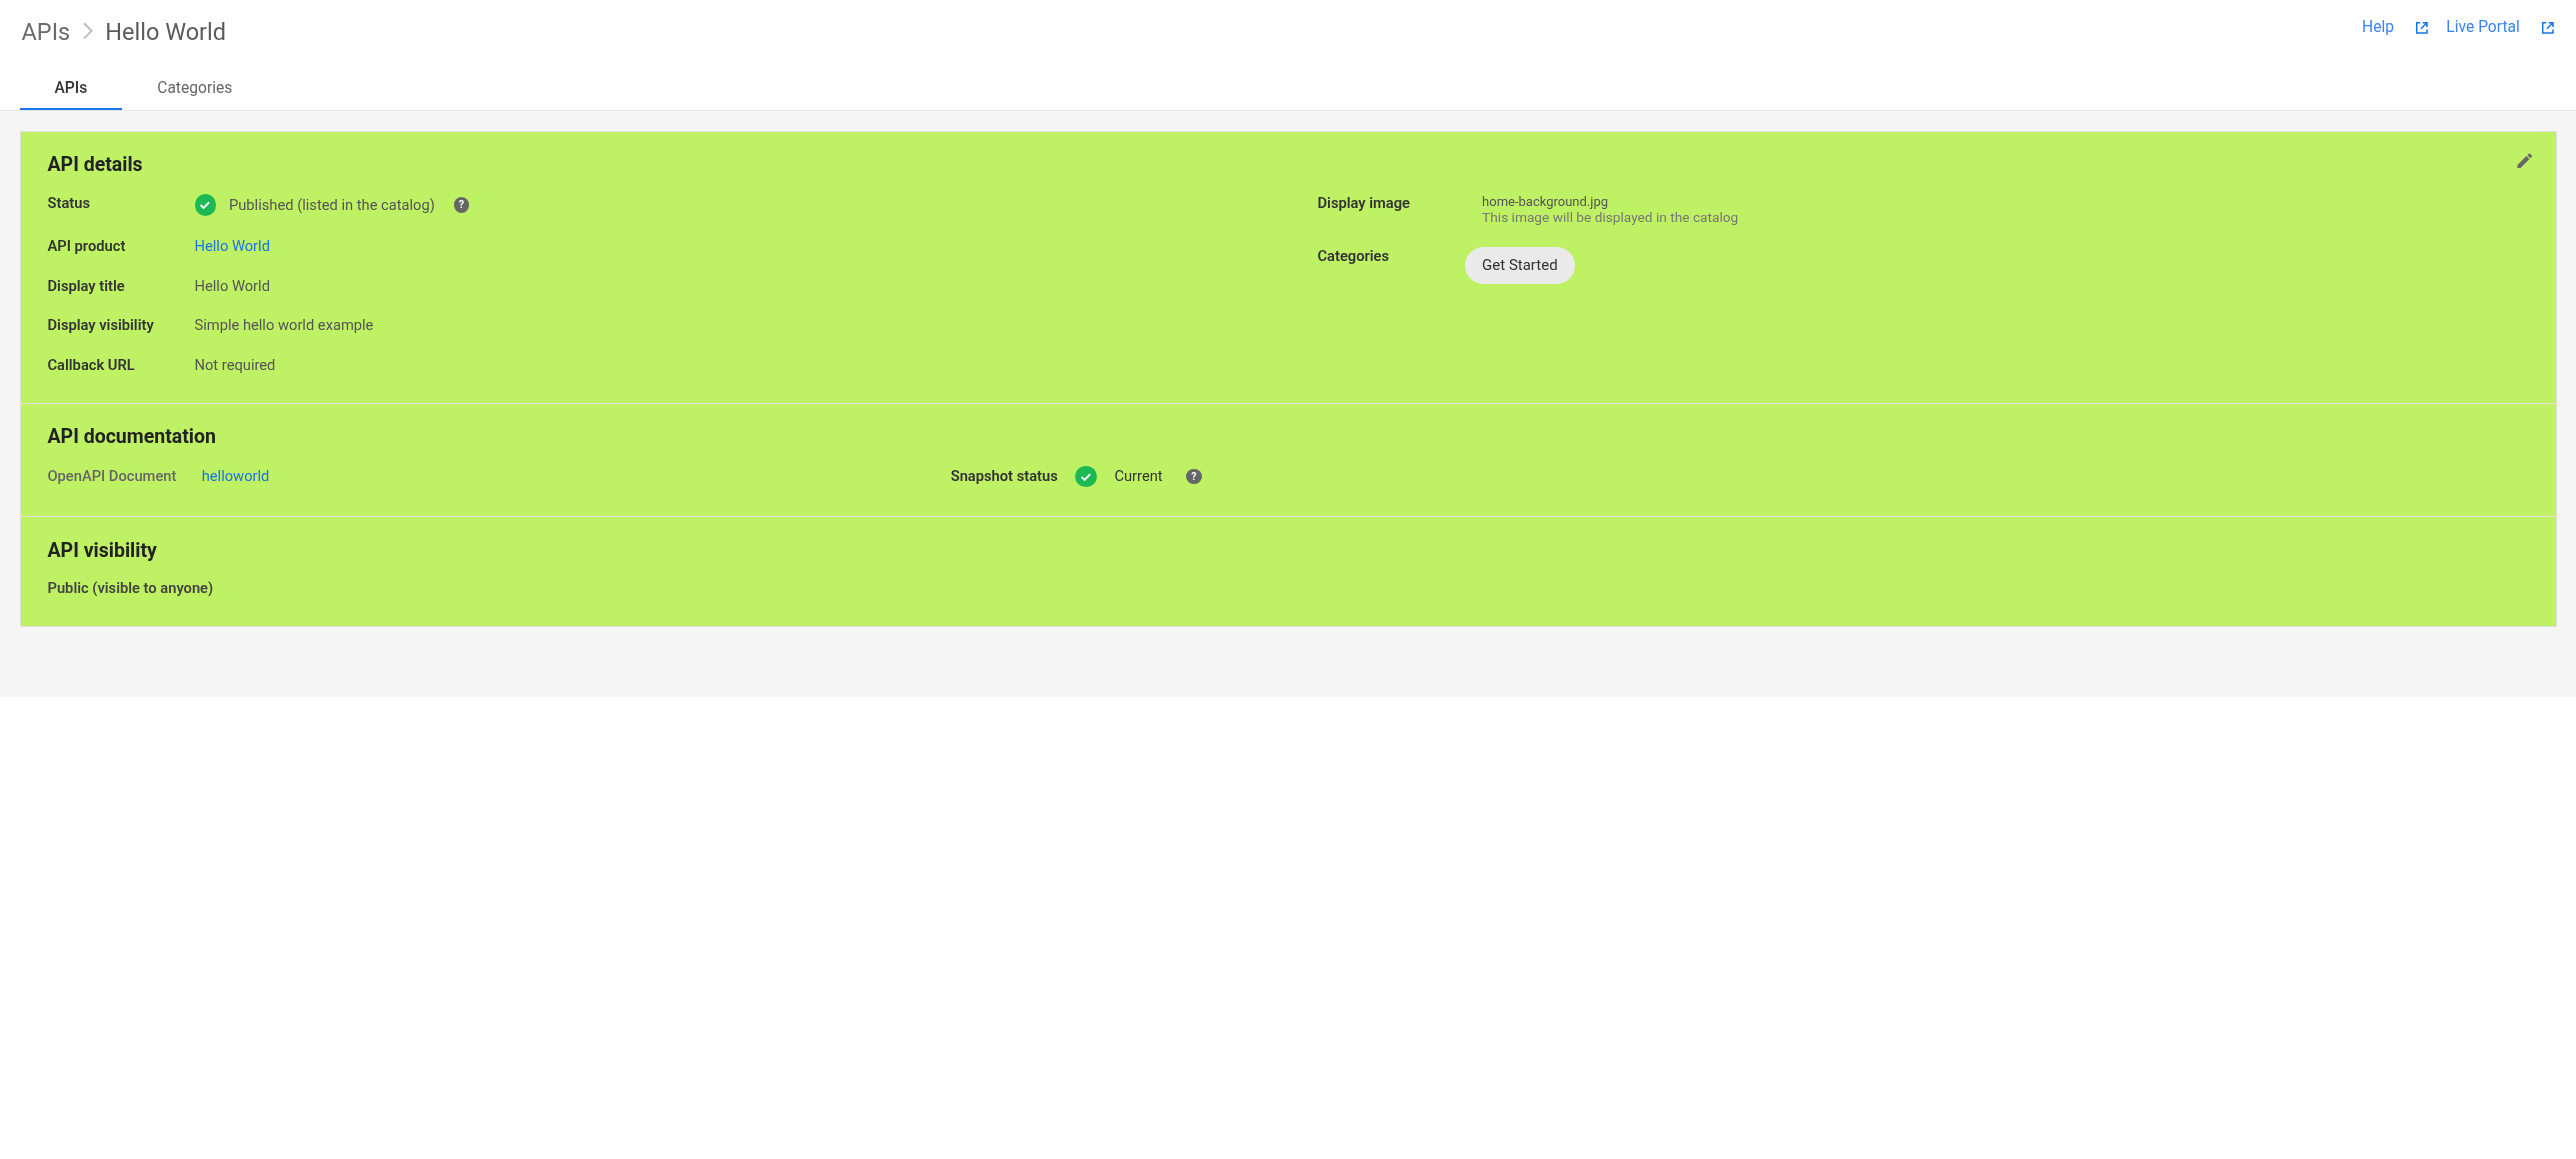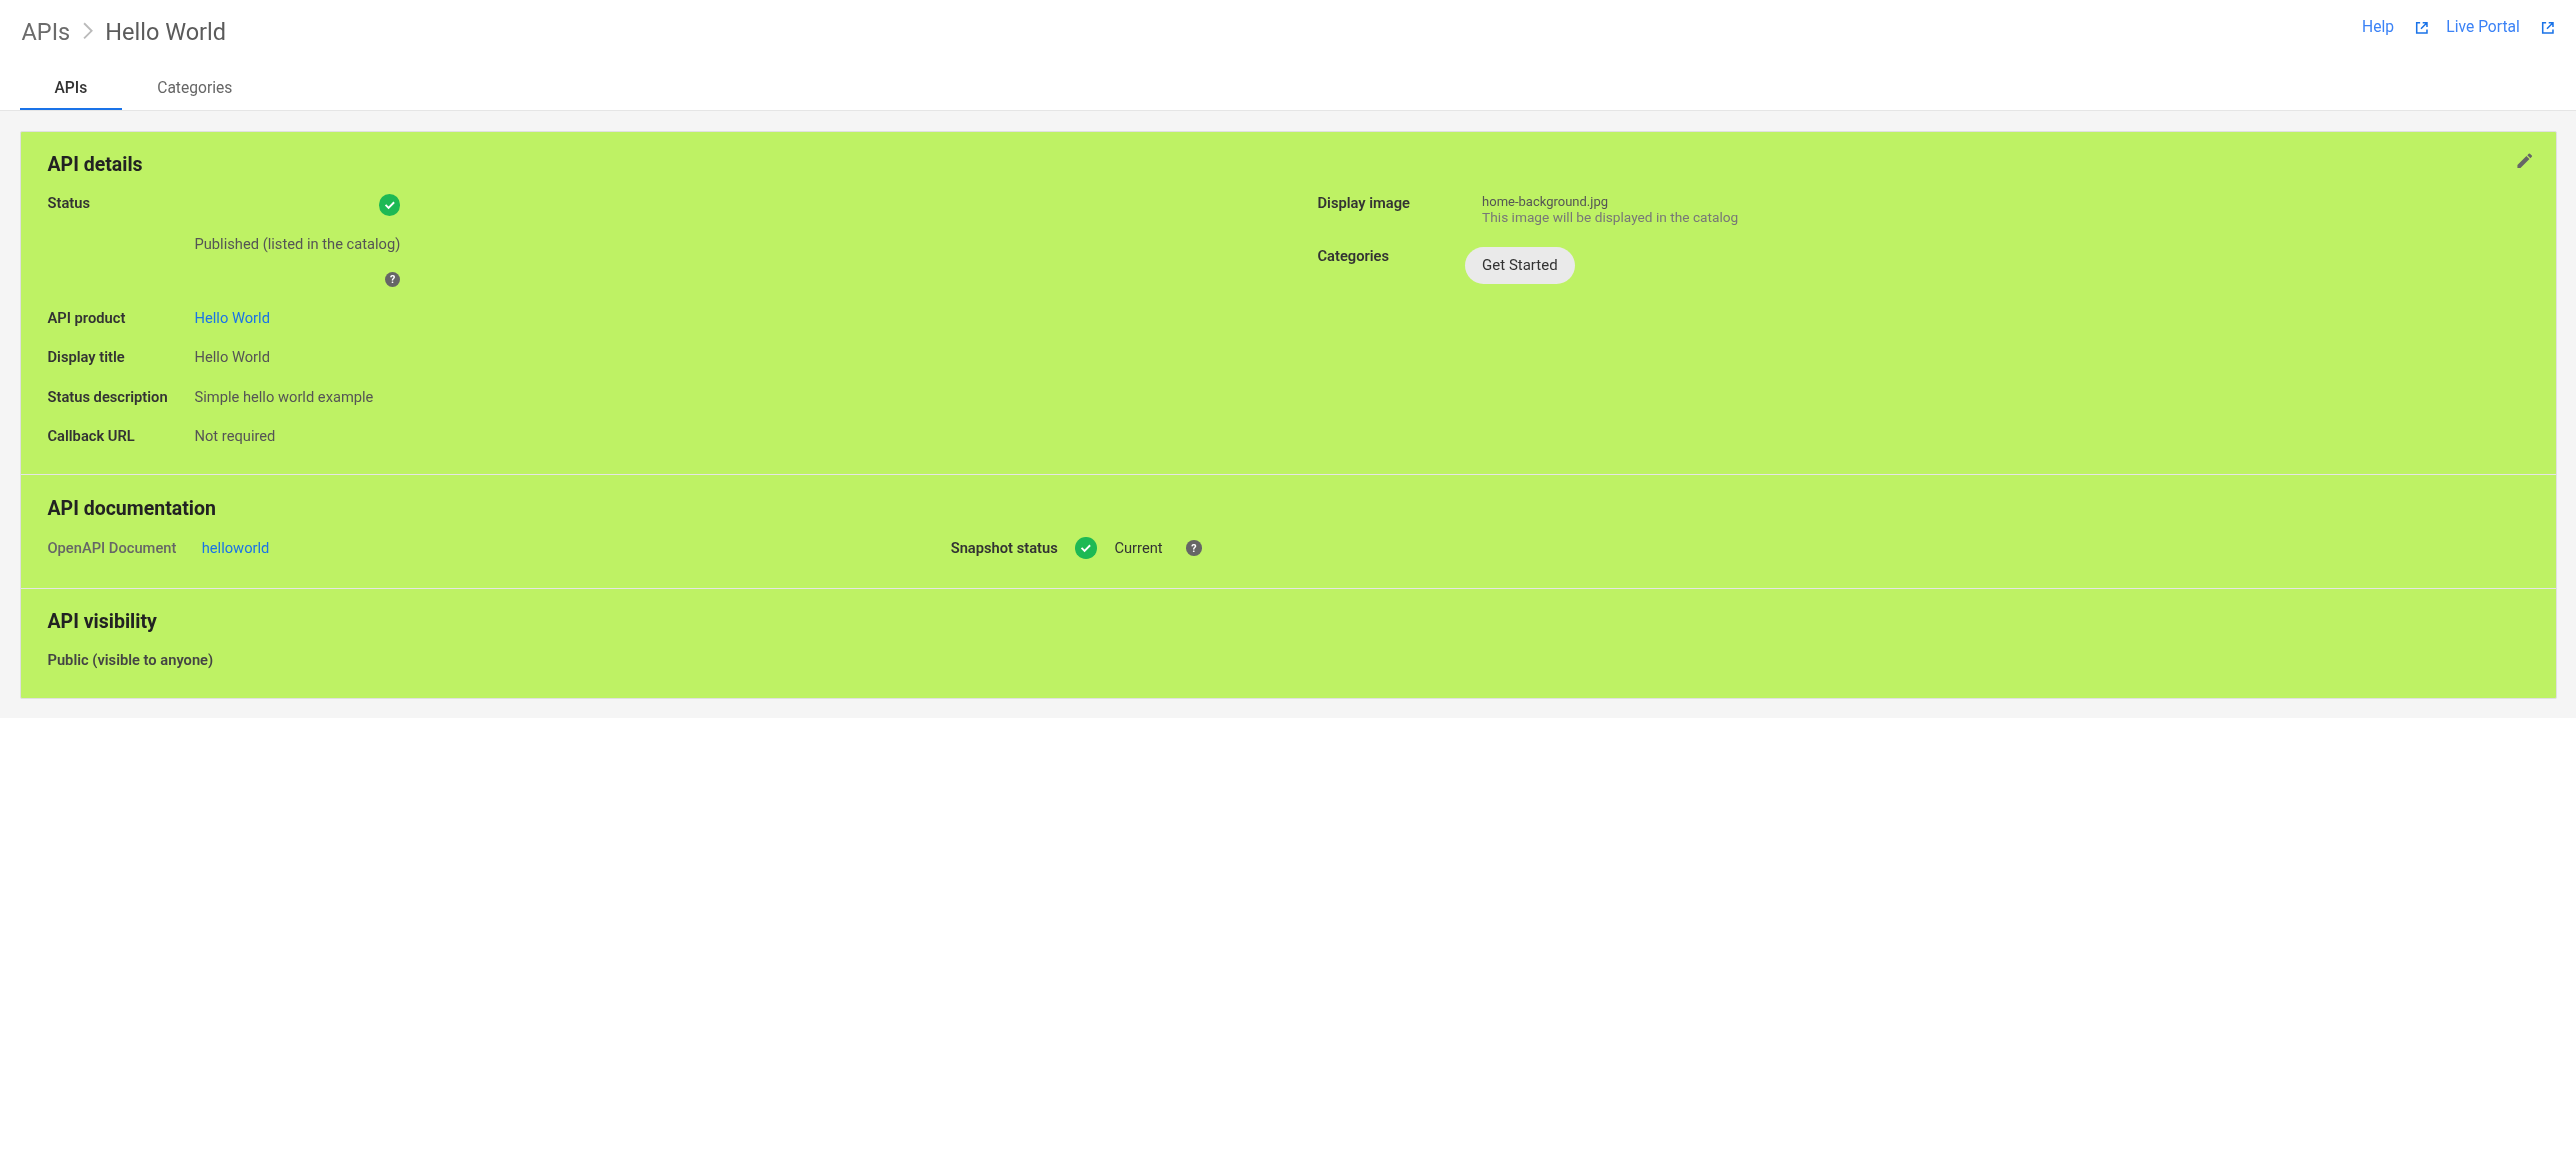--- a/index.html
+++ b/index.html
@@ -107,23 +107,22 @@
       width: 147px;
       flex-shrink: 0;
       color: #333;
       font-weight: 600;
       font-size: 14.7px;
     }
     .value {
       color: #555;
       font-size: 14.7px;
       display: flex;
-      align-items: flex-end;
-      gap: 19px;
-      flex-direction: column;
+      align-items: center;
+      gap: 13px;
     }
     .link {
       color: #1a73e8;
       text-decoration: none;
     }
     .check-icon {
       width: 21.5px;
       height: 21.5px;
       background: #1db954;
       border-radius: 50%;
@@ -281,21 +280,21 @@
             <div class="label">API product</div>
             <div class="value">
                 <a href="#" class="link">Hello World</a>
               </div>
           </div>
           <div class="row">
             <div class="label">Display title</div>
             <div class="value">Hello World</div>
           </div>
           <div class="row">
-            <div class="label">Status description</div>
+            <div class="label">Display visibility</div>
             <div class="value">Simple hello world example</div>
           </div>
           <div class="row">
             <div class="label">Callback URL</div>
             <div class="value">Not required</div>
           </div>
         </div>
         <div class="col">
           <div class="row display-image-row">
             <div class="label">Display image</div>

